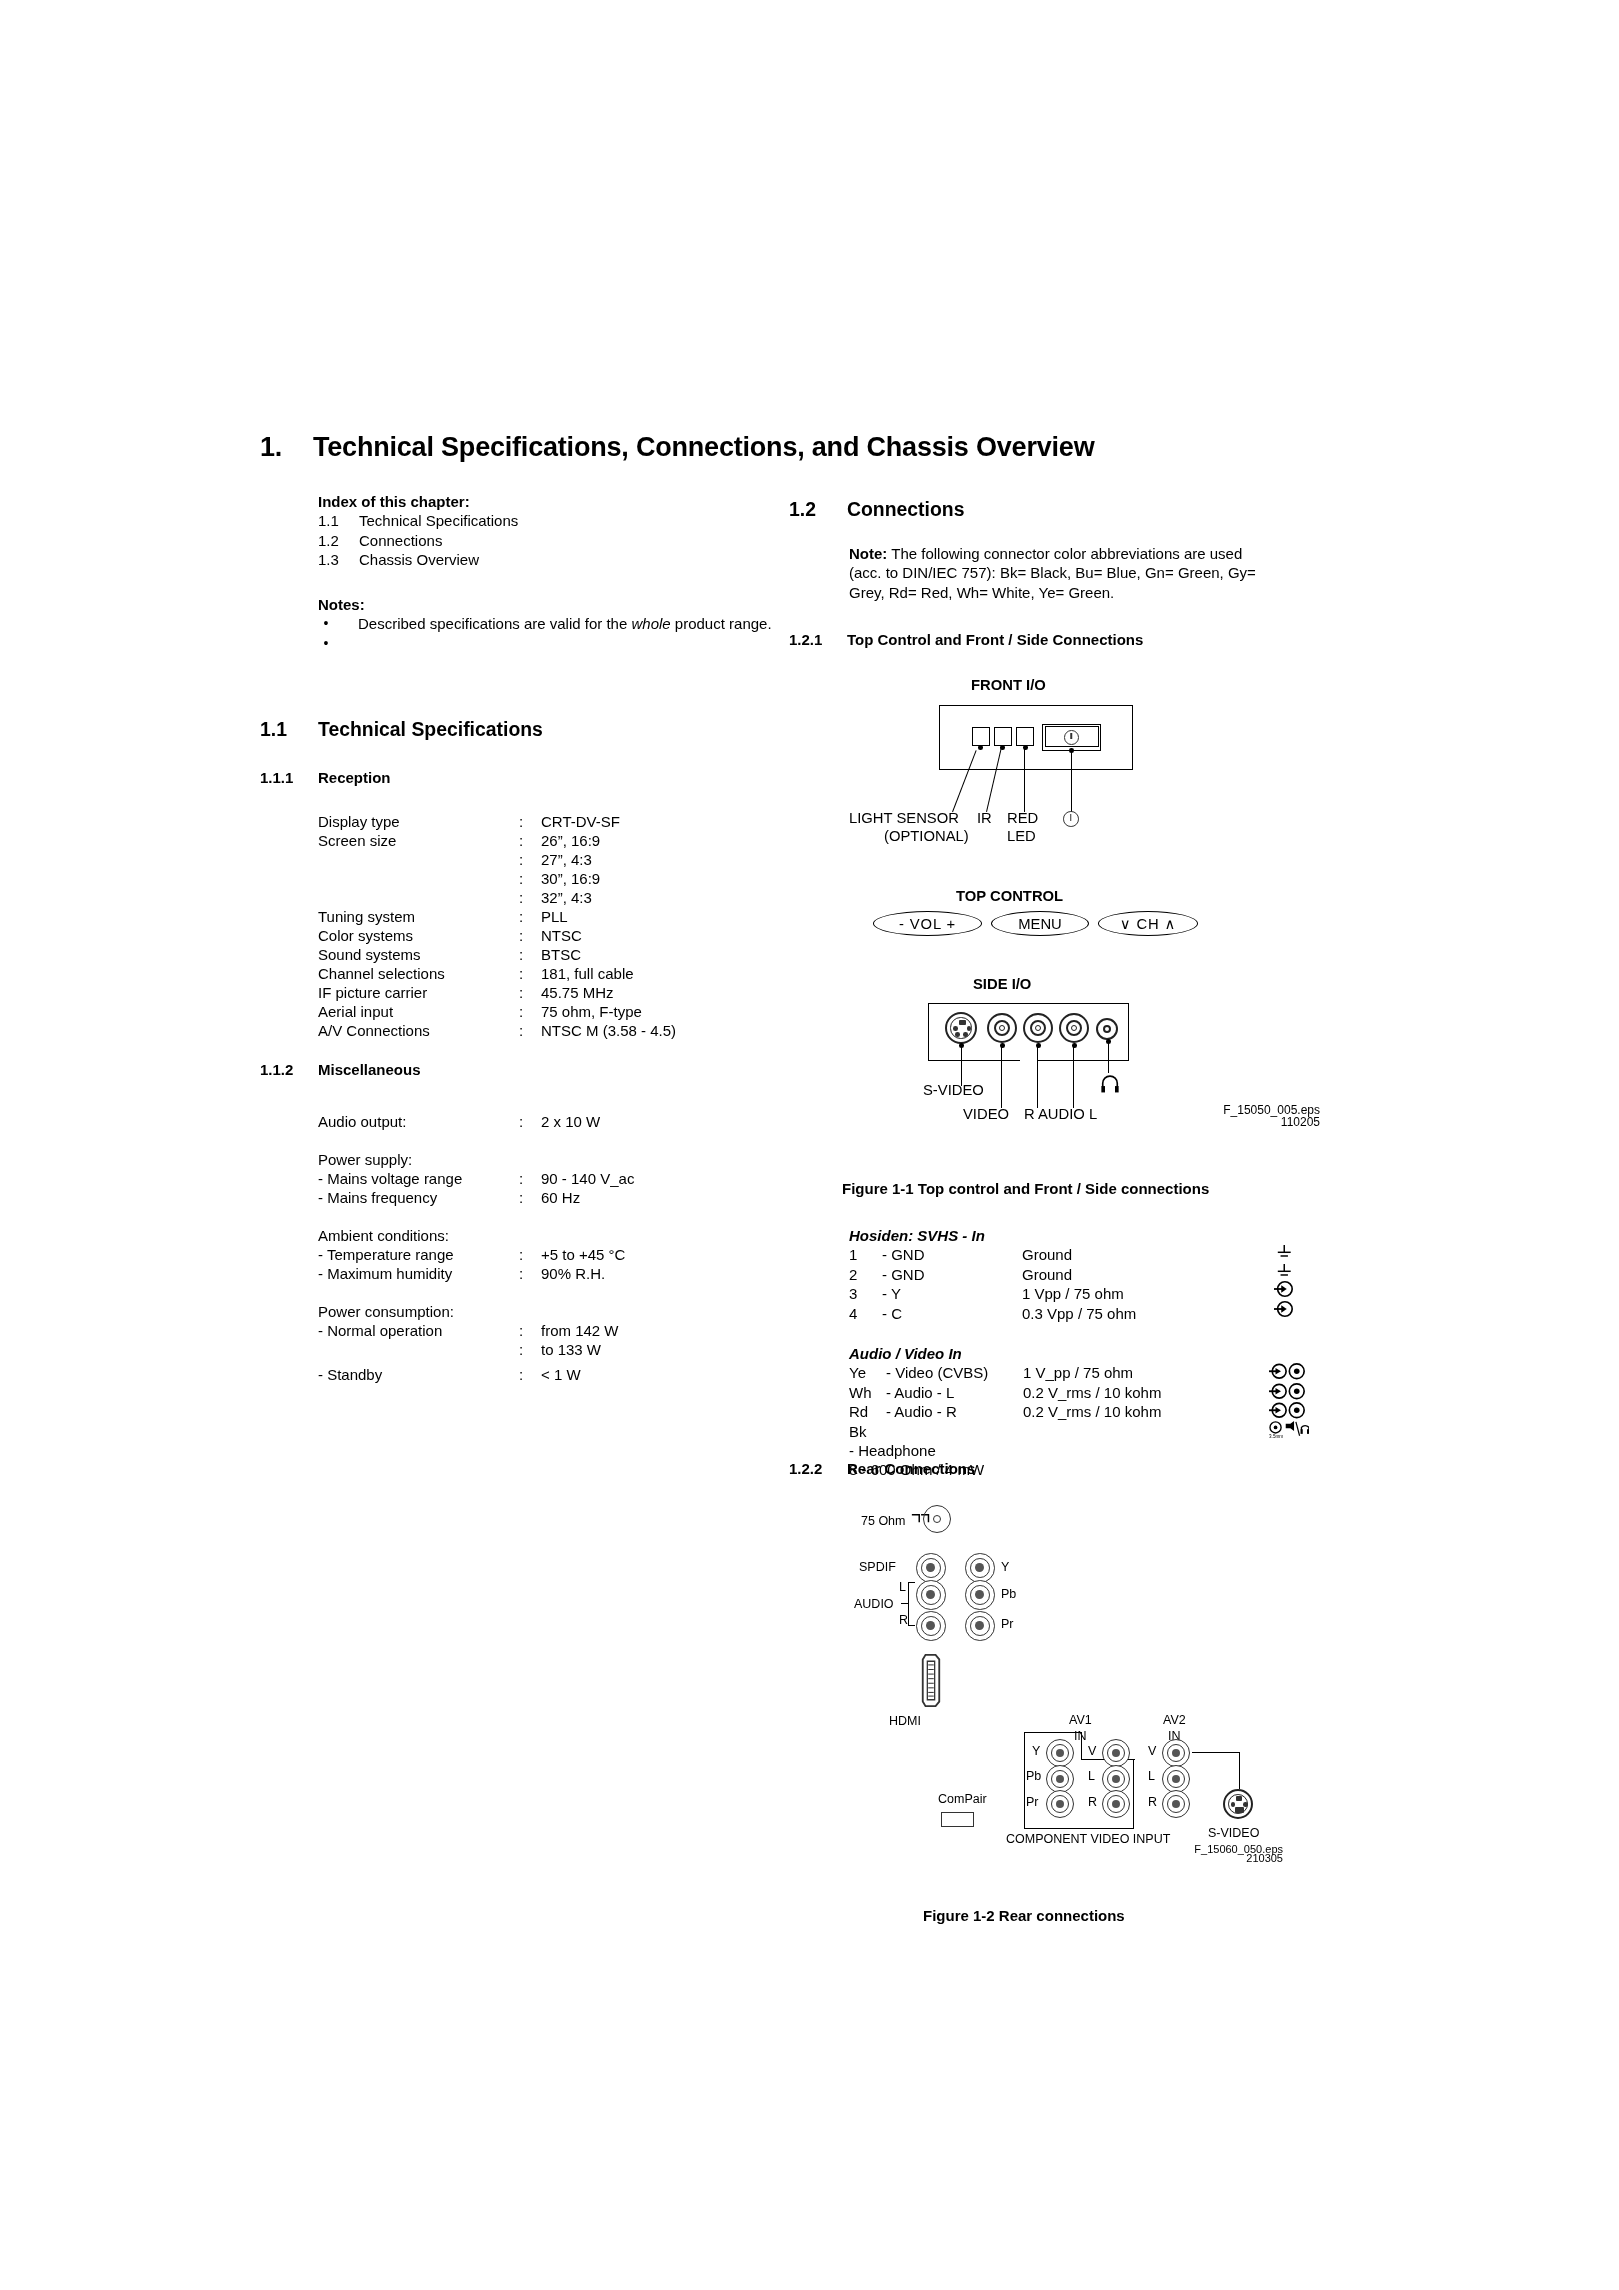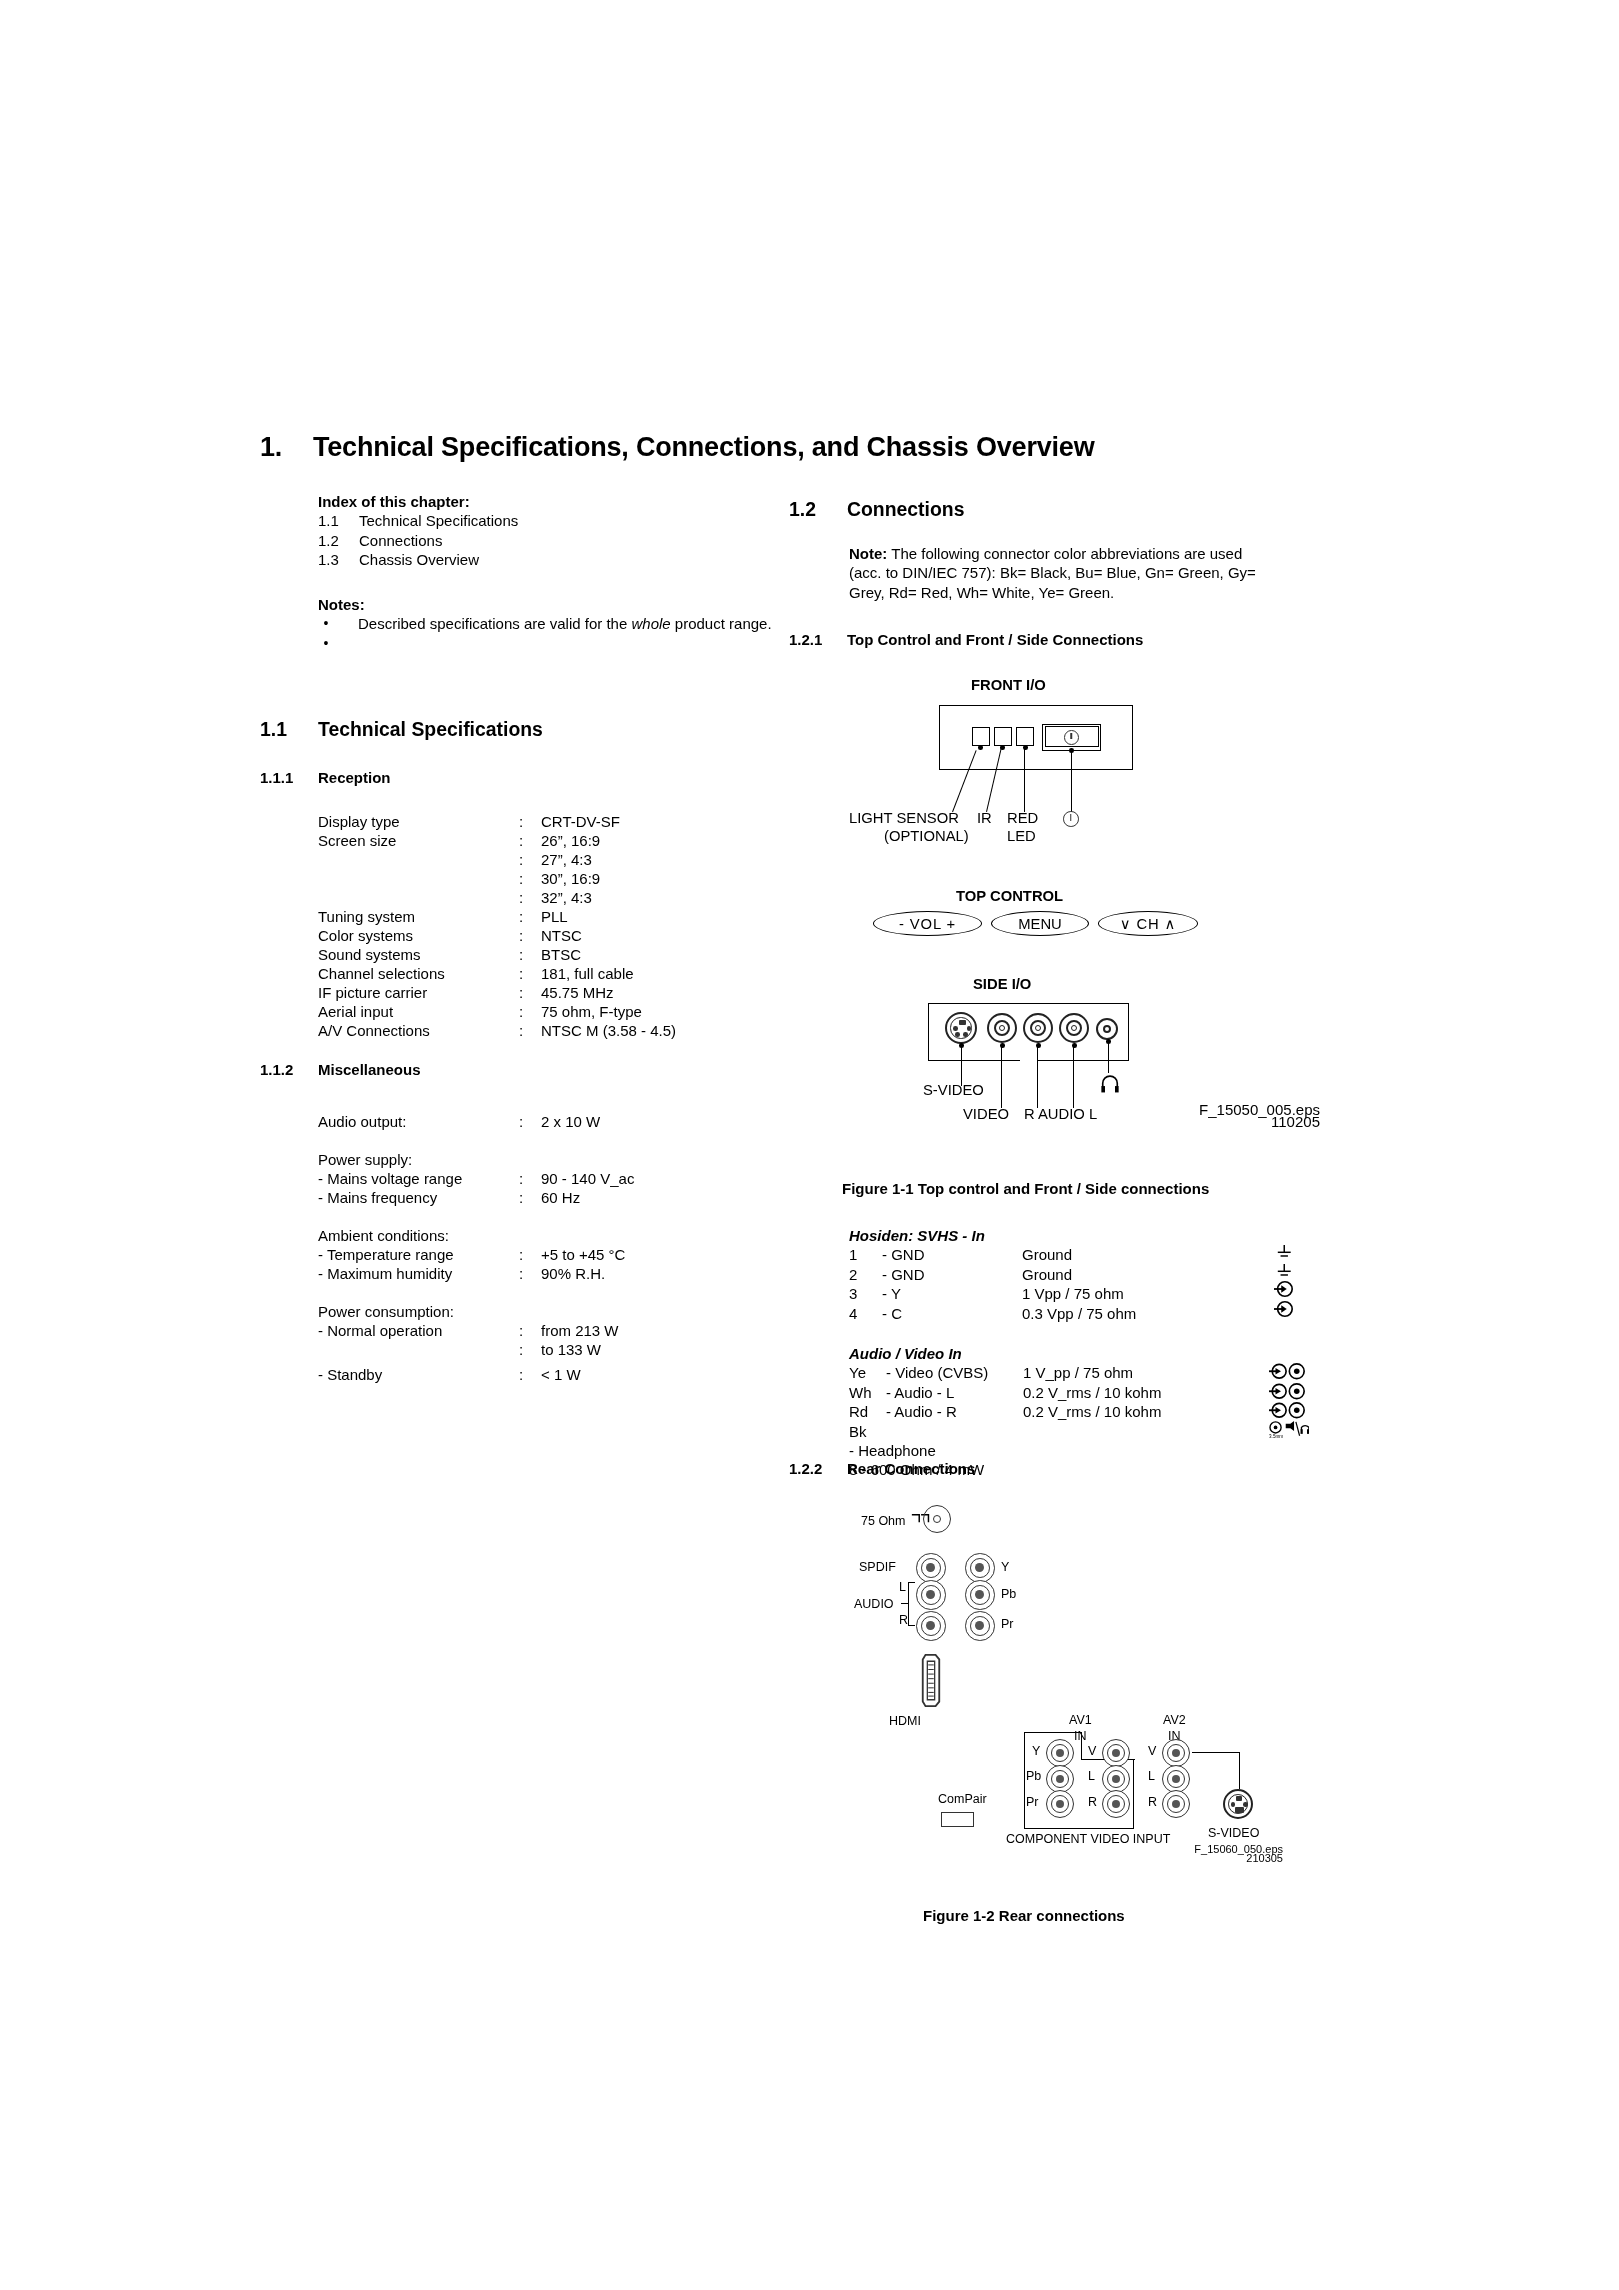--- a/index.html
+++ b/index.html
@@ -46,21 +46,21 @@
   
   .spec{position:absolute;font-size:15px;line-height:19px;}
   .spec .row{display:flex;white-space:nowrap;}
   .spec .k{width:201px;flex:0 0 201px;}
   .spec .c{width:22px;flex:0 0 22px;}
   .spec .v{}
   .spec .gap{height:19px;}
 
   
   .figcap{position:absolute;font-size:15px;font-weight:bold;white-space:nowrap;}
-  .epsref{position:absolute;font-size:15px;line-height:12px;text-align:right;color:#000;}
+  .epsref{position:absolute;font-size:12px;line-height:12px;text-align:right;color:#000;}
   .epsref.small{font-size:11px;line-height:9.2px;}
 
   
   .dlabel{position:absolute;font-size:14.8px;white-space:nowrap;}
   .dlabel.bold{font-weight:bold;}
   .dlabel.sm{font-size:12.5px;}
   .rect{position:absolute;border:1.5px solid #000;box-sizing:border-box;}
   .ln{position:absolute;background:#000;}
   .vln{width:1.3px;}
   .hln{height:1.3px;}
@@ -243,21 +243,21 @@
       </div>
     <div class="gap"></div>
     <div class="row">
         <span class="k">Power consumption:</span>
         <span class="c"></span>
         <span class="v"></span>
       </div>
     <div class="row">
         <span class="k">- Normal operation</span>
         <span class="c">:</span>
-        <span class="v">from 213 W</span>
+        <span class="v">from 142 W</span>
       </div>
     <div class="row">
         <span class="k"></span>
         <span class="c">:</span>
         <span class="v">to 133 W</span>
       </div>
     <div class="gap" style="height:5.5px;"></div>
     <div class="row">
         <span class="k">- Standby</span>
         <span class="c">:</span>

